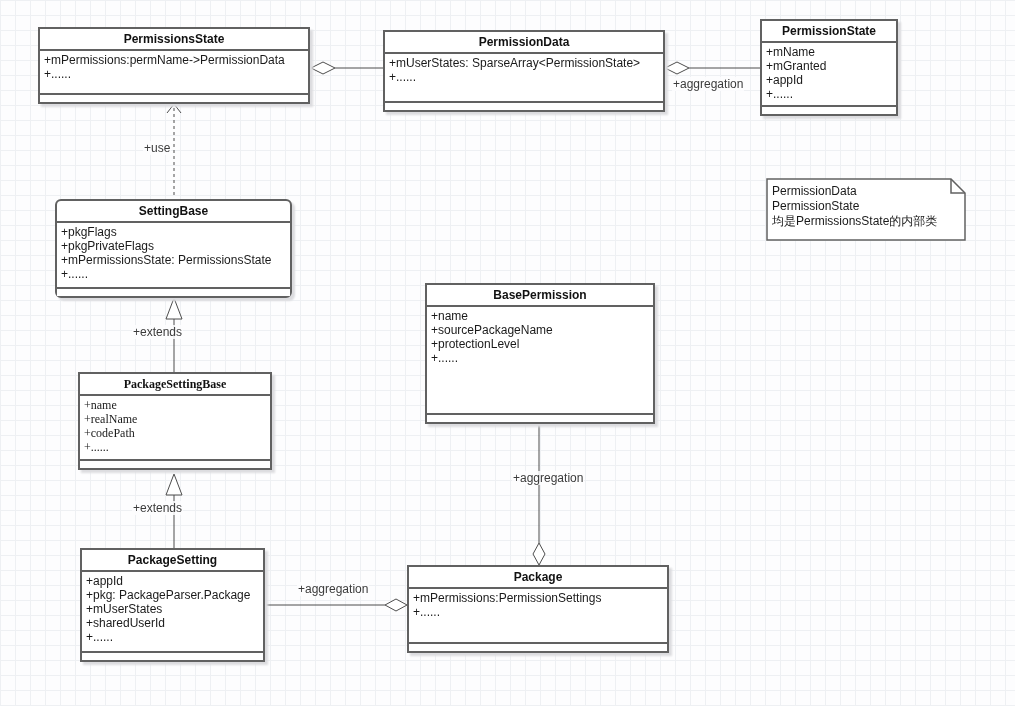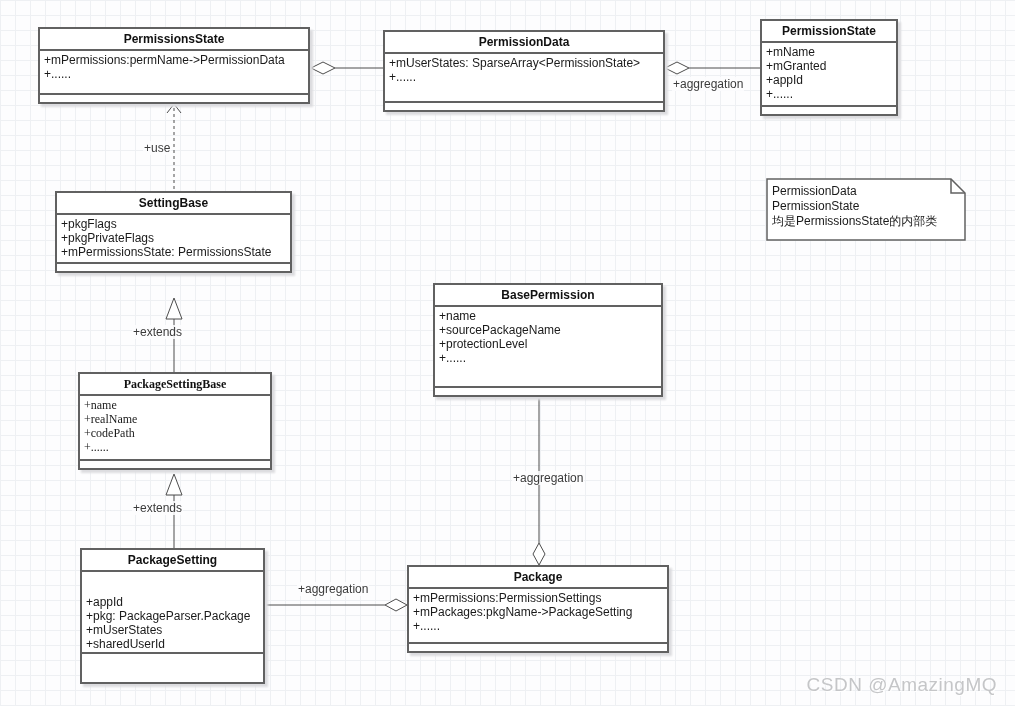--- a/index.html
+++ b/index.html
@@ -95,21 +95,21 @@
     <div class="t">PermissionState</div>
     <div class="a">
       <div>+mName</div>
       <div>+mGranted</div>
       <div>+appId</div>
       <div>+......</div>
     </div>
     <div class="m"></div>
   </div>
 
-  <div class="uml" style="left:55px;top:191px;width:237px;height:82px;">
+  <div class="uml" style="left:55px;top:199px;width:237px;height:99px;border-radius:6px;">
     <div class="t">SettingBase</div>
     <div class="a">
       <div>+pkgFlags</div>
       <div>+pkgPrivateFlags</div>
       <div>+mPermissionsState: PermissionsState</div>
       <div>+......</div>
     </div>
     <div class="m"></div>
   </div>
 
@@ -117,61 +117,59 @@
     <div class="t">PackageSettingBase</div>
     <div class="a">
       <div>+name</div>
       <div>+realName</div>
       <div>+codePath</div>
       <div>+......</div>
     </div>
     <div class="m"></div>
   </div>
 
-  <div class="uml" style="left:425px;top:283px;width:230px;height:114px;margin-left:8px;">
+  <div class="uml" style="left:425px;top:283px;width:230px;height:141px;">
     <div class="t">BasePermission</div>
     <div class="a">
       <div>+name</div>
       <div>+sourcePackageName</div>
       <div>+protectionLevel</div>
       <div>+......</div>
     </div>
     <div class="m"></div>
   </div>
 
-  <div class="uml" style="left:80px;top:548px;width:185px;height:136px;gap:21px;">
+  <div class="uml" style="left:80px;top:548px;width:185px;height:114px;">
     <div class="t">PackageSetting</div>
     <div class="a">
       <div>+appId</div>
       <div>+pkg: PackageParser.Package</div>
       <div>+mUserStates</div>
       <div>+sharedUserId</div>
       <div>+......</div>
     </div>
     <div class="m"></div>
   </div>
 
   <div class="uml" style="left:407px;top:565px;width:262px;height:88px;">
     <div class="t">Package</div>
     <div class="a">
       <div>+mPermissions:PermissionSettings</div>
-      <div>+mPackages:pkgName-&gt;PackageSetting</div>
       <div>+......</div>
     </div>
     <div class="m"></div>
   </div>
 
   <div class="notetext">
     <div>PermissionData</div>
     <div>PermissionState</div>
     <div>均是PermissionsState的内部类</div>
   </div>
 
   <div class="elabel" style="left:672px;top:77px;">+aggregation</div>
   <div class="elabel" style="left:143px;top:141px;">+use</div>
   <div class="elabel" style="left:132px;top:325px;">+extends</div>
   <div class="elabel" style="left:132px;top:501px;">+extends</div>
   <div class="elabel" style="left:297px;top:582px;">+aggregation</div>
   <div class="elabel" style="left:512px;top:471px;">+aggregation</div>
 
-  <div id="watermark">CSDN @AmazingMQ</div>
 
 </div>
 
 </body></html>

